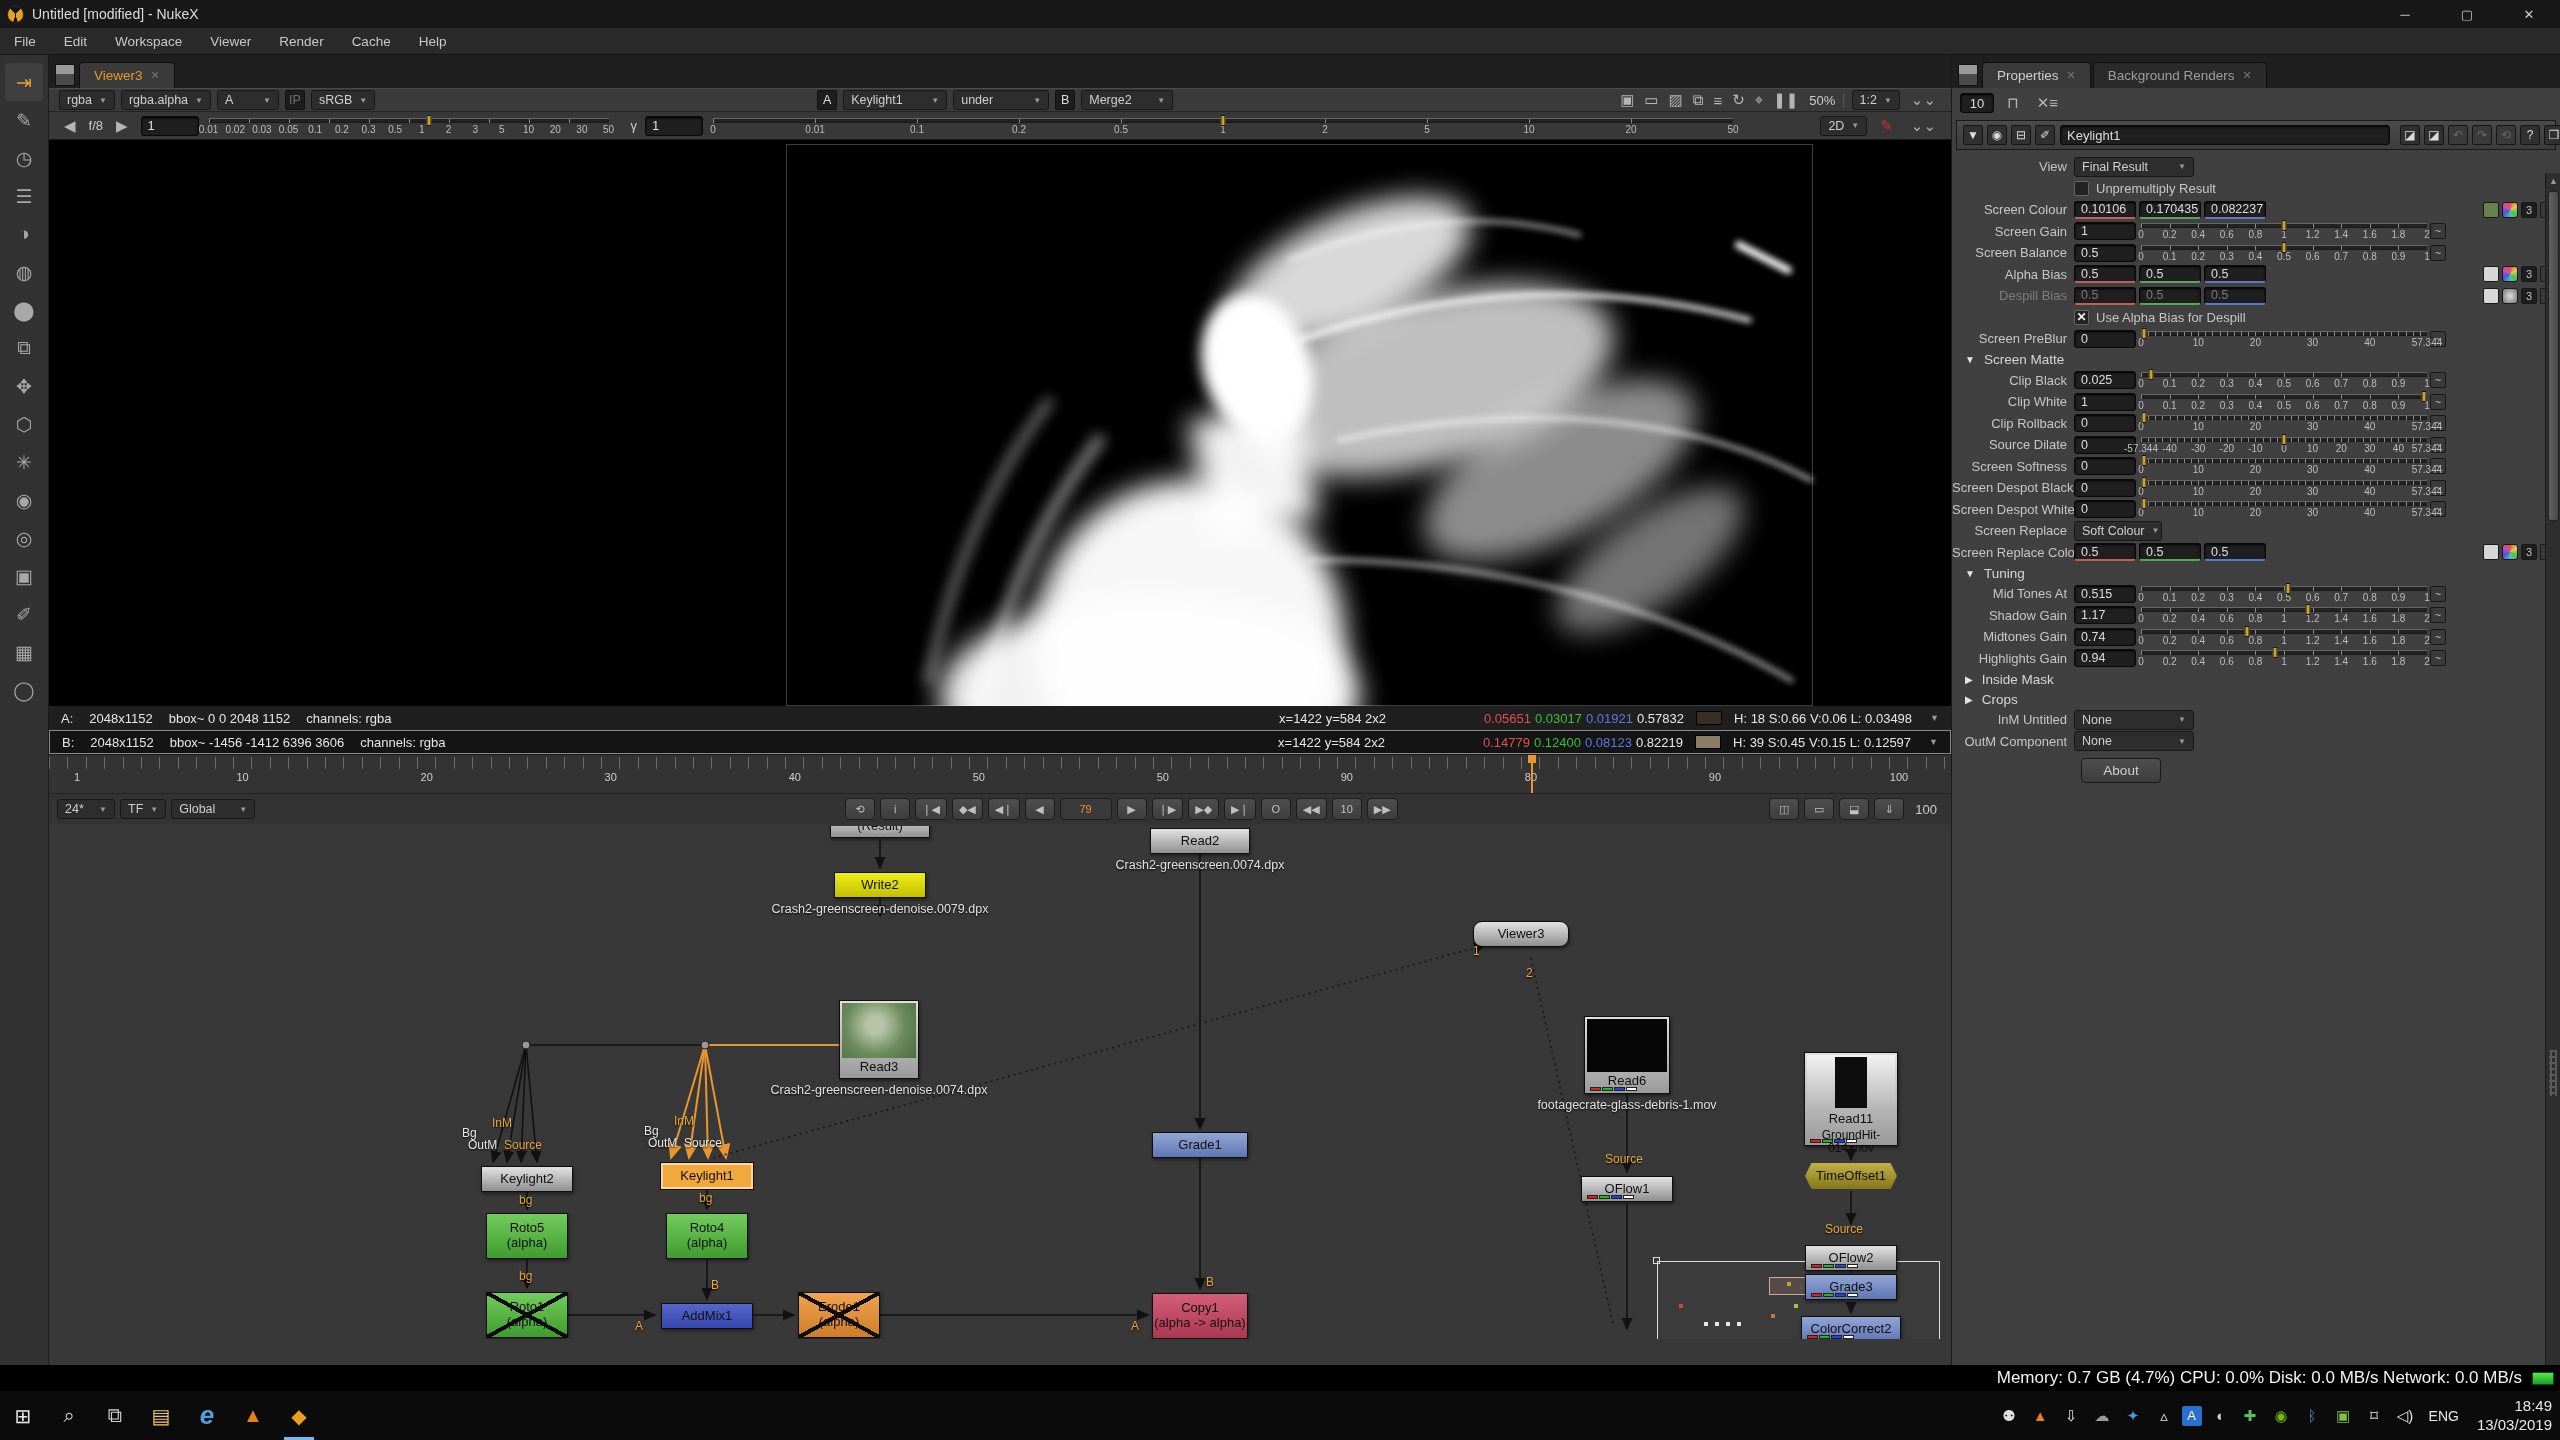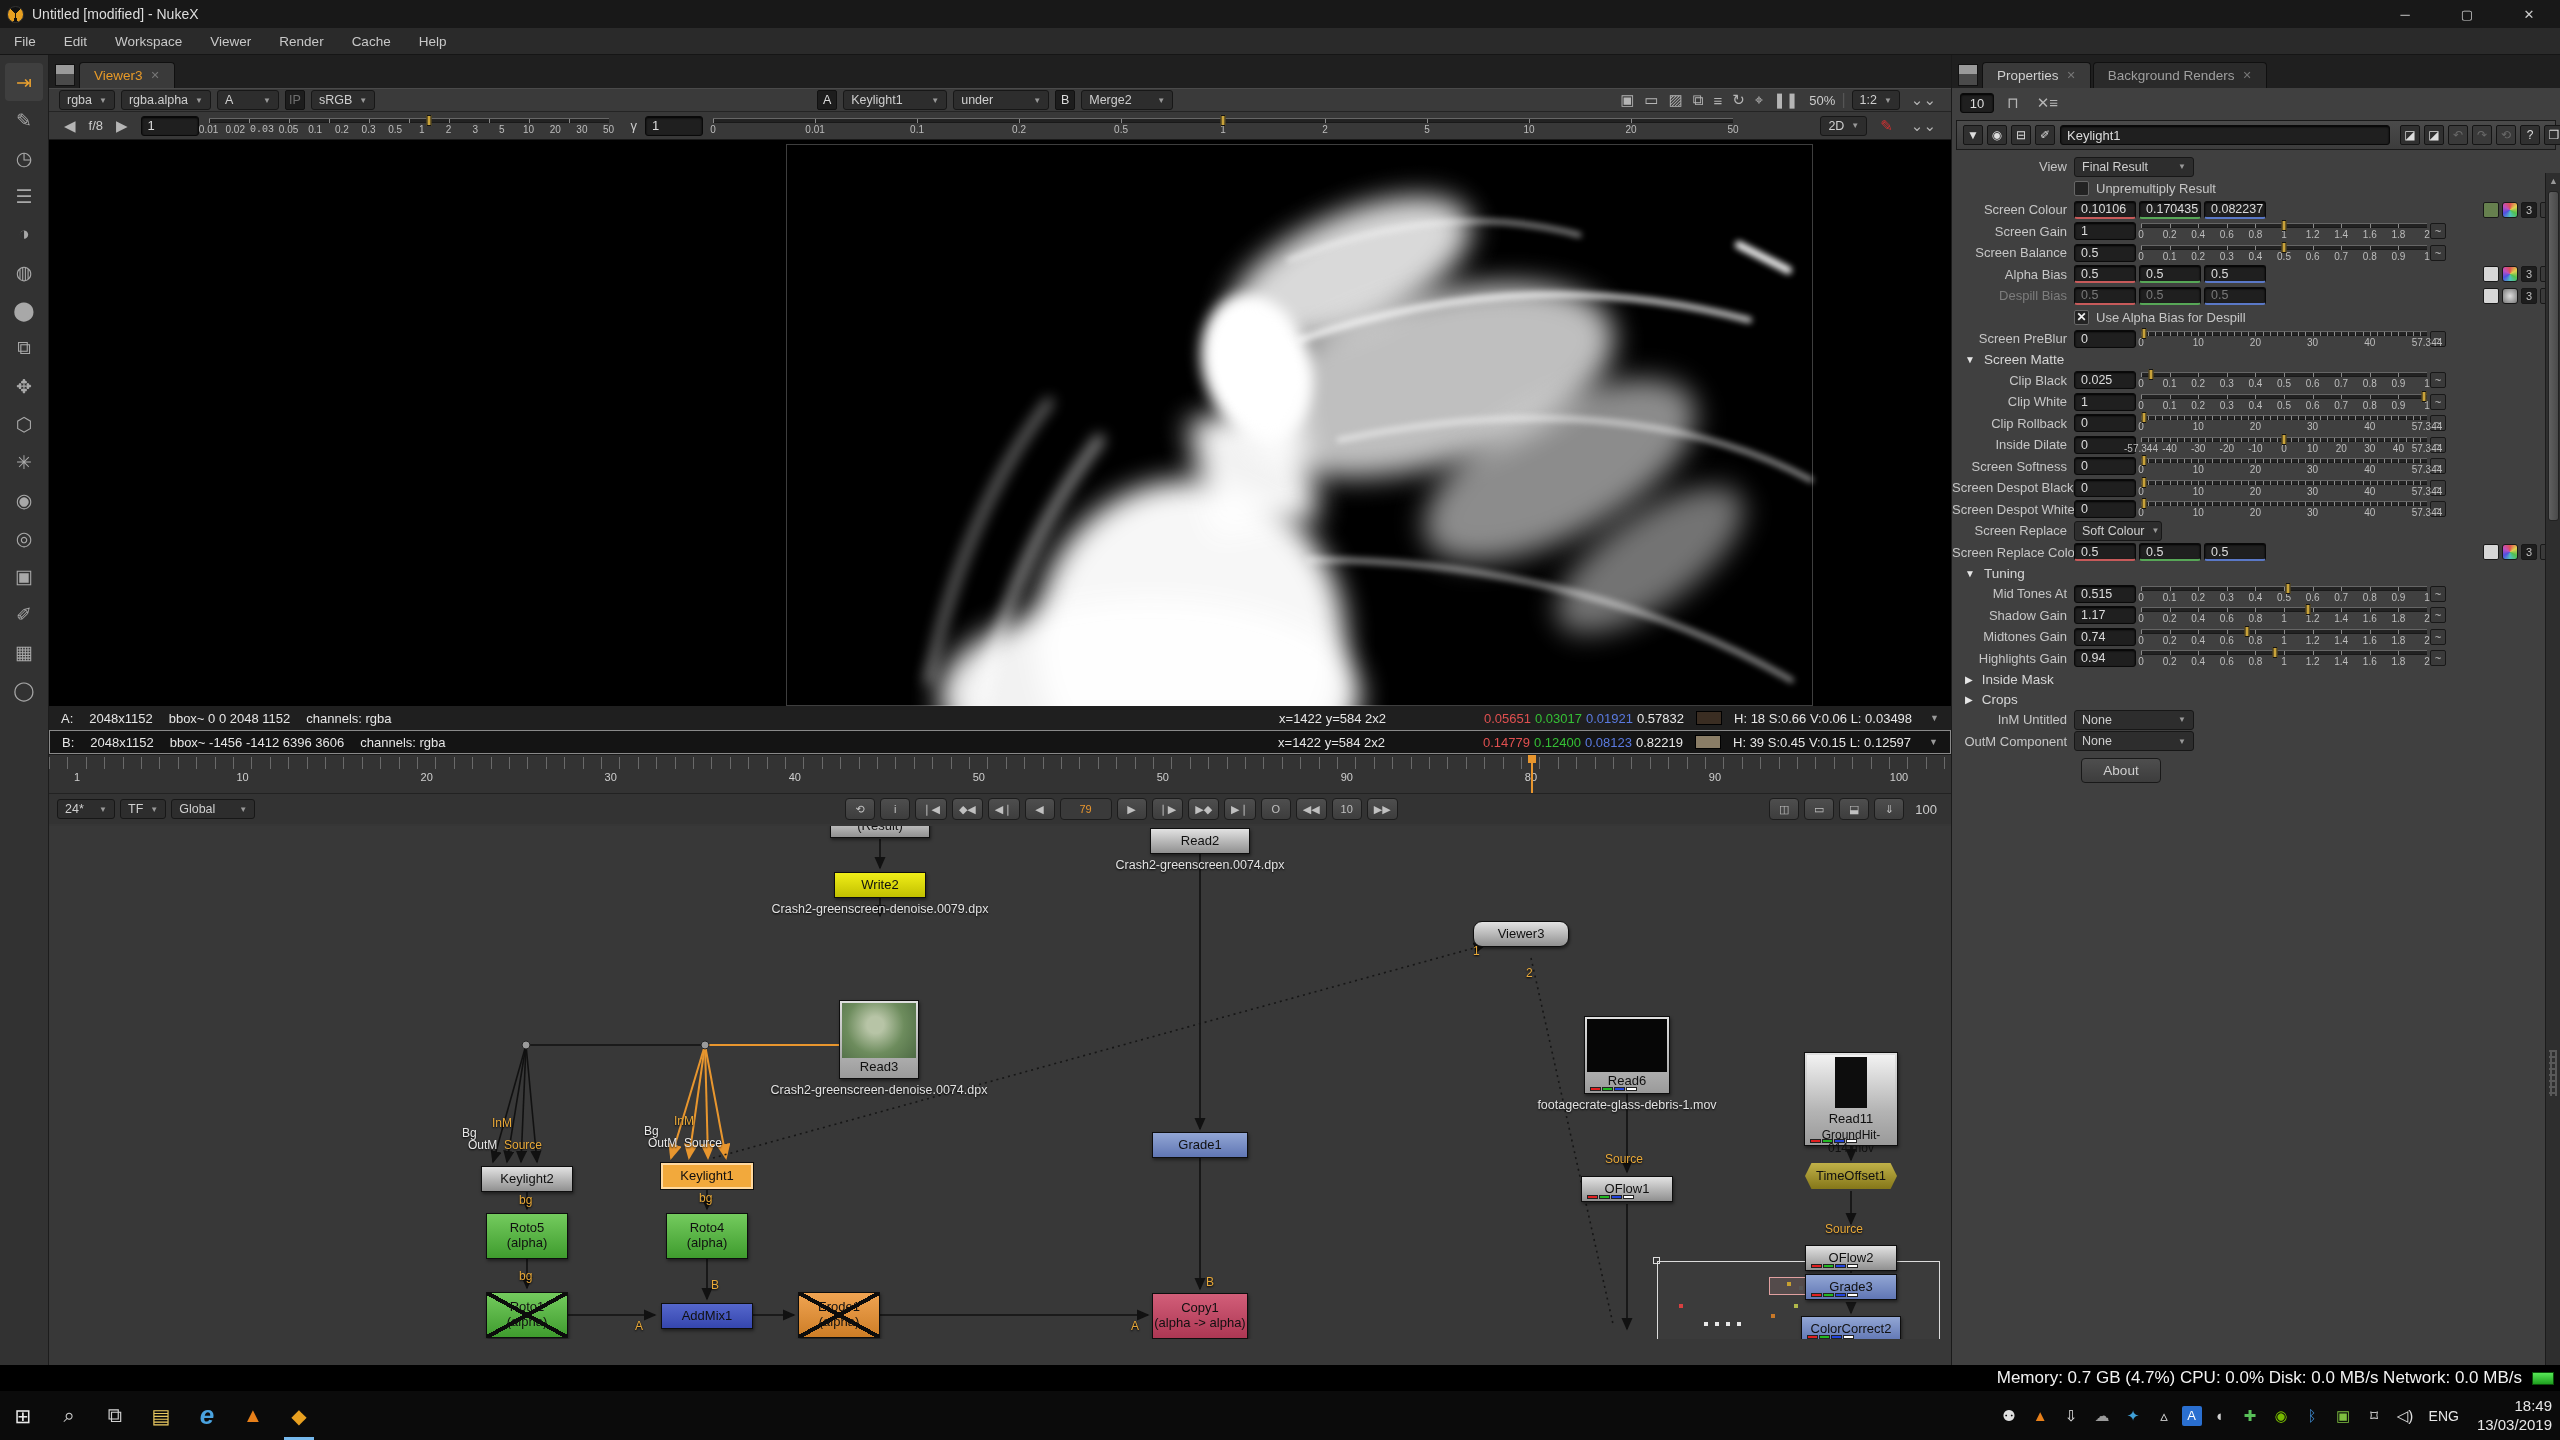--- a/index.html
+++ b/index.html
@@ -238,21 +238,21 @@
     <span class="vicon">◀</span>
     <span>f/8</span>
     <span class="vicon">▶</span>
     <div class="field" style="width:58px">1</div>
     <div class="pslider" style="width:400px" id="gainslider">
         <div class="strack">
           <div class="sticks"></div>
         </div>
         <span class="stlabel" style="left: 0%;">0.01</span>
         <span class="stlabel" style="left: 6.66667%;">0.02</span>
-        <span class="stlabel" style="left: 13.3333%; font-family: Liberation Mono, monospace;">0.03</span>
+        <span class="stlabel" style="left: 13.3333%;">0.03</span>
         <span class="stlabel" style="left: 20%;">0.05</span>
         <span class="stlabel" style="left: 26.6667%;">0.1</span>
         <span class="stlabel" style="left: 33.3333%;">0.2</span>
         <span class="stlabel" style="left: 40%;">0.3</span>
         <span class="stlabel" style="left: 46.6667%;">0.5</span>
         <span class="stlabel" style="left: 53.3333%;">1</span>
         <span class="stlabel" style="left: 60%;">2</span>
         <span class="stlabel" style="left: 66.6667%;">3</span>
         <span class="stlabel" style="left: 73.3333%;">5</span>
         <span class="stlabel" style="left: 80%;">10</span>
@@ -824,21 +824,21 @@
           <span class="stlabel" style="left: 20%;">10</span>
           <span class="stlabel" style="left: 40%;">20</span>
           <span class="stlabel" style="left: 60%;">30</span>
           <span class="stlabel" style="left: 80%;">40</span>
           <span class="stlabel" style="left: 100%;">57.344</span>
           <div class="shandle" style="left: 1%;"></div>
         </div>
         <div class="miniicon">~</div>
       </div>
       <div class="prow">
-        <div class="plabel">Inside Dilate</div>
+        <div class="plabel">Source Dilate</div>
         <div class="field pfield">0</div>
         <div class="pslider">
           <div class="strack">
             <div class="sticks dense"></div>
           </div>
           <span class="stlabel" style="left: 0%;">-57.344</span>
           <span class="stlabel" style="left: 10%;">-40</span>
           <span class="stlabel" style="left: 20%;">-30</span>
           <span class="stlabel" style="left: 30%;">-20</span>
           <span class="stlabel" style="left: 40%;">-10</span>

